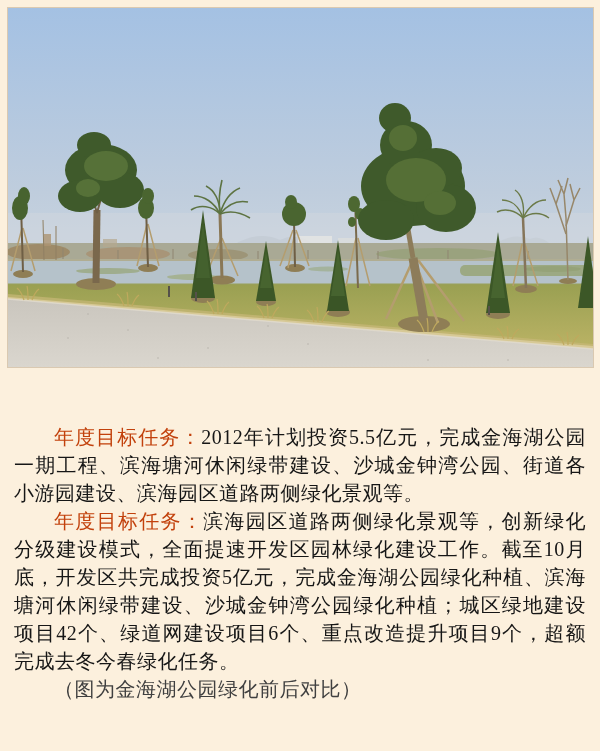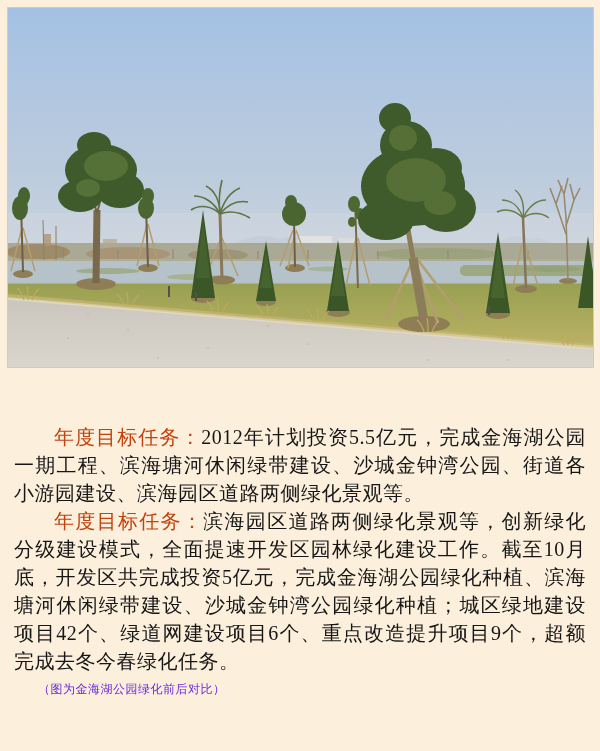--- a/index.html
+++ b/index.html
@@ -20,22 +20,22 @@
     position:absolute;left:0;top:423px;width:600px;
     padding:0 14px;box-sizing:border-box;
     font-size:20px;line-height:28px;color:#161616;
   }
   .textblock p{
     margin:0;text-align:justify;text-indent:2em;
     letter-spacing:0.5px;
   }
   .lead{color:#c2410c;font-weight:normal;}
   .caption{
-    margin:0;text-align:right;color:#6d28d9;
-    font-size:12px;line-height:28px;letter-spacing:0.5px;
+    margin:0;text-align:right;color:#404040;
+    font-size:20px;line-height:28px;letter-spacing:0.5px;
   }
 </style>
 </head>
 <body>
 
 <div class="page">
 
   <div class="photo">
     <svg width="585" height="359" viewBox="0 0 585 359" preserveAspectRatio="none">
       <defs>

